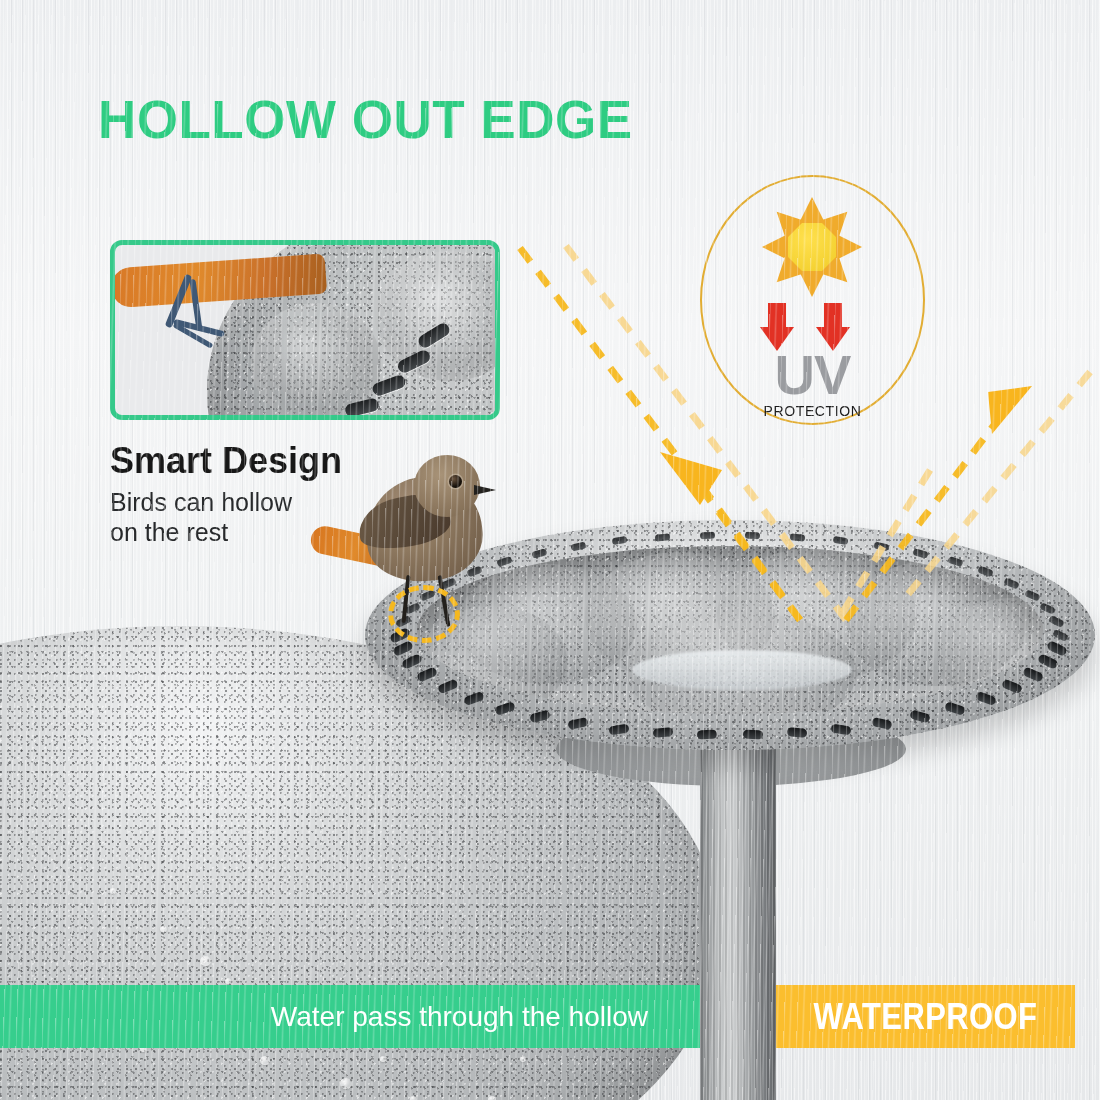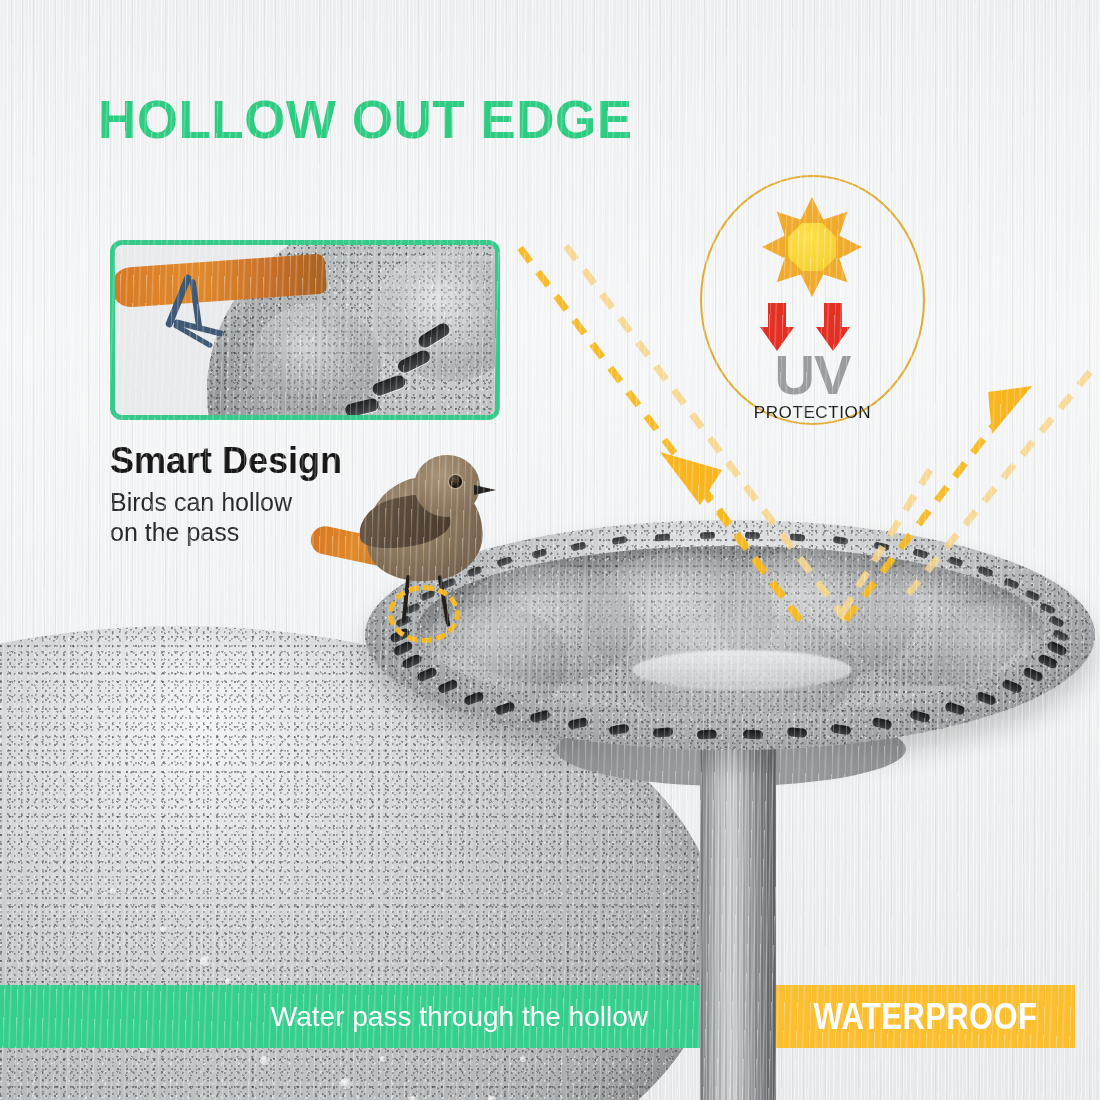--- a/index.html
+++ b/index.html
@@ -82,21 +82,21 @@
     border-bottom:26px solid #f0ab2c;transform-origin:50% 100%;}
   .arrows{position:absolute;left:60px;top:128px;width:105px;height:48px;}
   .dn-arrow{position:absolute;top:0;width:34px;height:48px;}
   .dn-arrow .stem{position:absolute;left:8px;top:0;width:18px;height:26px;background:#e23124;}
   .dn-arrow .head{position:absolute;left:0;top:24px;width:0;height:0;
     border-left:17px solid transparent;border-right:17px solid transparent;
     border-top:24px solid #e23124;}
   .uv-text{position:absolute;left:0;top:172px;width:225px;text-align:center;
     font-size:56px;font-weight:bold;color:#9a9ca0;letter-spacing:-1px;line-height:1;}
   .uv-prot{position:absolute;left:0;top:228px;width:225px;text-align:center;
-    font-size:17px;color:#1c1c1c;letter-spacing:.6px;}
+    font-size:14px;color:#1c1c1c;letter-spacing:.6px;}
 
   
   .bowl{position:absolute;left:365px;top:520px;width:730px;height:230px;
     border-radius:50%;
     background:
       radial-gradient(ellipse at 50% 26%,#f0f1f2 0%,#d4d6d7 26%,#b5b8ba 55%,#9a9d9f 78%,#8b8e90 100%);
     box-shadow:0 16px 26px rgba(0,0,0,.18);}
   .bowl-inner{position:absolute;left:52px;top:26px;width:626px;height:168px;border-radius:50%;
     background:radial-gradient(ellipse at 50% 44%,#c8cacb 0%,#b3b6b8 48%,#a0a3a5 78%,#9a9d9f 100%);
     box-shadow:inset 0 16px 28px rgba(0,0,0,.30),inset 0 -10px 18px rgba(255,255,255,.35);
@@ -330,21 +330,21 @@
       <div class="bird-leg" style="left:58px;top:80px;width:52px;height:6px;transform:rotate(14deg);"></div>
       <div class="bird-leg" style="left:56px;top:88px;width:44px;height:5px;transform:rotate(30deg);"></div>
     </div>
   </div>
 
   <div class="headline">HOLLOW OUT EDGE</div>
 
   <div class="smart-title">Smart Design</div>
   <div class="smart-sub">
     <div>Birds can hollow</div>
-    <div>on the pass</div>
+    <div>on the rest</div>
   </div>
 
   <div class="banner-green">
     <span>Water pass through the hollow</span>
   </div>
   <div class="banner-yellow">
     <span>WATERPROOF</span>
   </div>
 
   <div class="rain"></div>

